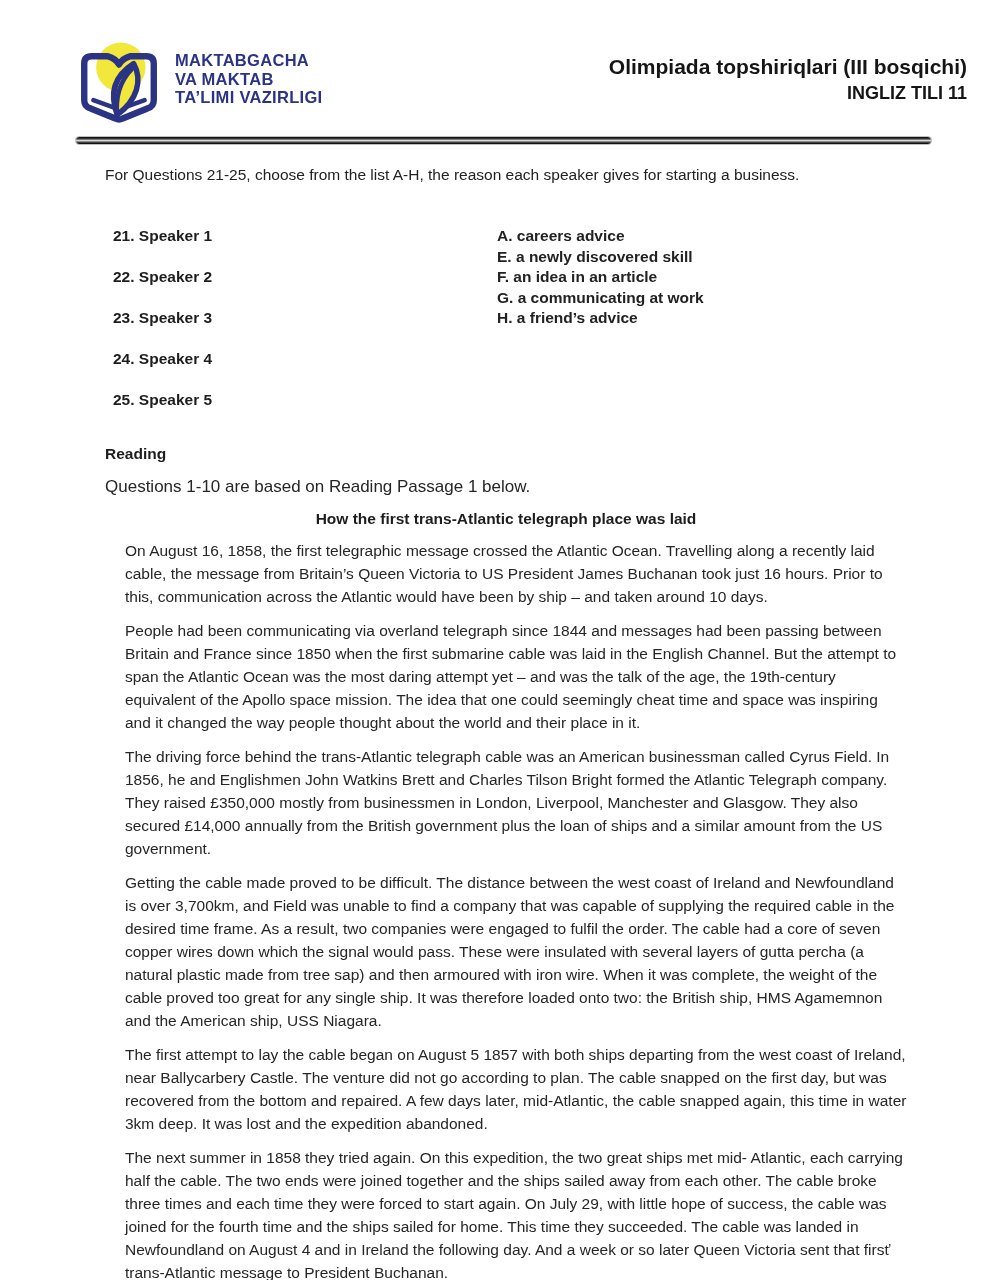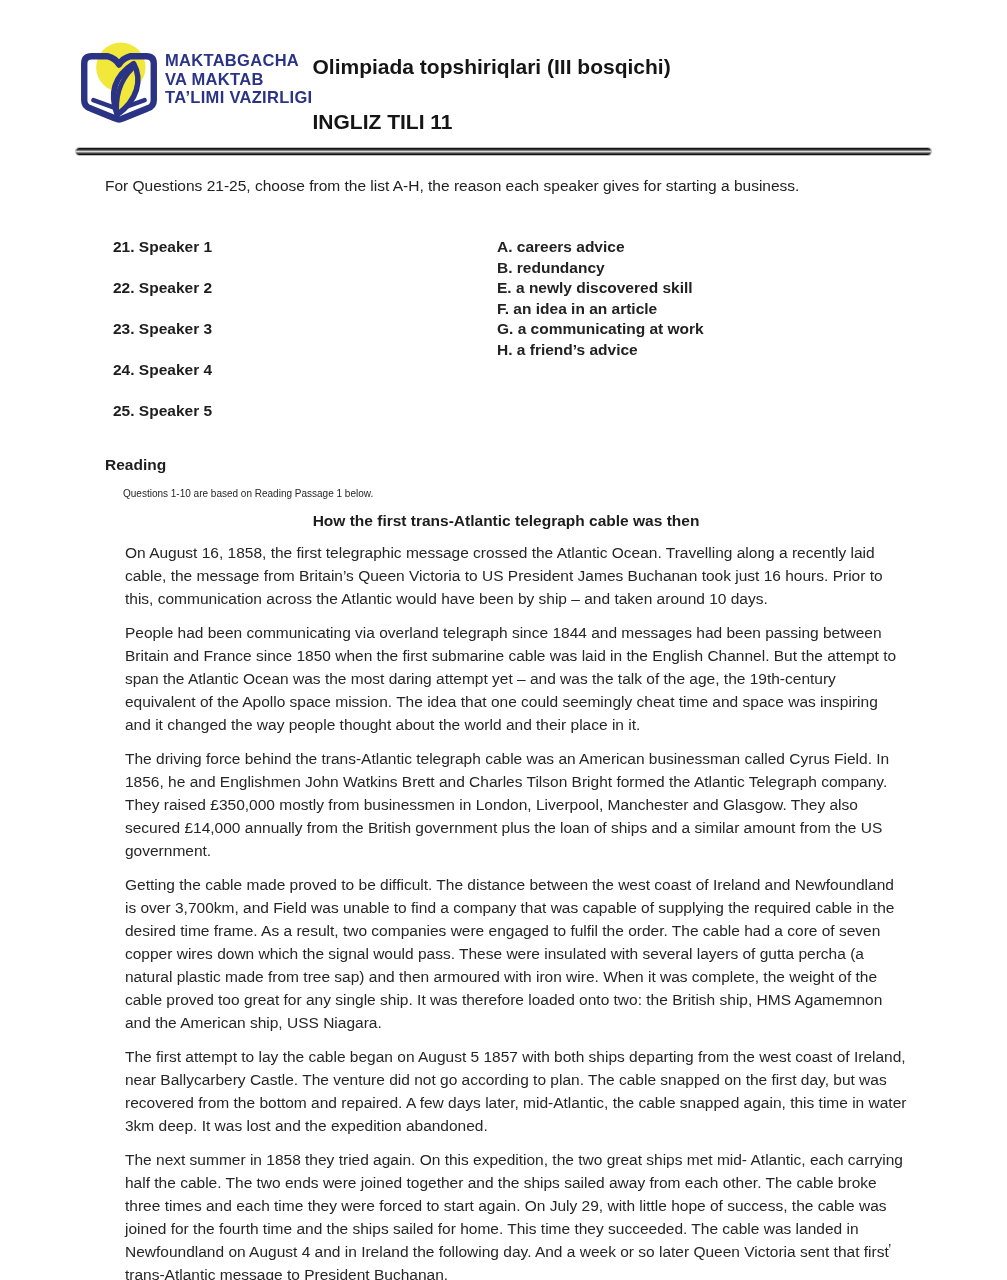--- a/index.html
+++ b/index.html
@@ -14,39 +14,39 @@
     color: #262626;
     overflow: hidden;
   }
 
   
   .header {
     display: flex;
     align-items: flex-start;
     padding: 38px 40px 0 73px;
   }
-  .logo { display: flex; align-items: flex-start; flex: 0 0 auto; }
+  .logo { display: flex; align-items: flex-start; gap: 10px; flex: 0 0 auto; }
   .logo-icon { width: 92px; height: 86px; flex: 0 0 auto; }
   .logo-text {
     margin-top: 13px;
     font-weight: bold;
     font-size: 16.5px;
     line-height: 18.5px;
     letter-spacing: 0.3px;
     color: #2b3385;
   }
   .titles {
     flex: 1 1 auto;
-    text-align: left;
+    text-align: right;
     padding-top: 16px;
     font-weight: bold;
     color: #151515;
   }
   .title-line1 { font-size: 21px; line-height: 26px; }
-  .title-line2 { font-size: 21px; line-height: 27px; margin-top: 28px; }
+  .title-line2 { font-size: 18px; line-height: 27px; }
 
   
   .divider {
     margin: 13px 76px 0 76px;
     height: 7px;
     border-radius: 4px;
     background: linear-gradient(180deg,
       #0b0b0b 0%, #2c2c2c 20%, #9b9b9b 42%, #e9e9e9 52%,
       #8a8a8a 64%, #1d1d1d 86%, #070707 100%);
     box-shadow: 0 0 0 1px rgba(0,0,0,0.25);
@@ -79,21 +79,21 @@
     color: #222;
   }
 
   .reading-heading {
     margin-top: 14px;
     font-weight: bold;
     font-size: 15.5px;
     color: #1d1d1d;
   }
   .passage-label { margin-top: 14px; font-size: 15.5px; }
-  .passage-intro { margin-top: 14px; font-size: 10px; margin-left: 18px; }
+  .passage-intro { margin-top: 14px; font-size: 17px; }
   .passage-title {
     margin-top: 13px;
     text-align: center;
     font-weight: bold;
     font-size: 15.5px;
     color: #1d1d1d;
   }
   .passage p {
     margin-top: 11px;
     font-size: 15.5px;
@@ -151,33 +151,32 @@
     <div class="match-section">
       <ul class="speakers">
         <li>21. Speaker 1</li>
         <li>22. Speaker 2</li>
         <li>23. Speaker 3</li>
         <li>24. Speaker 4</li>
         <li>25. Speaker 5</li>
       </ul>
       <ul class="options">
         <li>A. careers advice</li>
-        <li>B. redundancy</li>
         <li>E. a newly discovered skill</li>
         <li>F. an idea in an article</li>
         <li>G. a communicating at work</li>
         <li>H. a friend’s advice</li>
       </ul>
     </div>
 
     <p class="reading-heading">Reading</p>
     <p class="passage-intro">Questions 1-10 are based on Reading Passage 1 below.</p>
 
     <div class="passage">
-      <h3 class="passage-title">How the first trans-Atlantic telegraph cable was then</h3>
+      <h3 class="passage-title">How the first trans-Atlantic telegraph place was laid</h3>
       <p>On August 16, 1858, the first telegraphic message crossed the Atlantic Ocean. Travelling along a recently laid cable, the message from Britain’s Queen Victoria to US President James Buchanan took just 16 hours. Prior to this, communication across the Atlantic would have been by ship – and taken around 10 days.</p>
       <p>People had been communicating via overland telegraph since 1844 and messages had been passing between Britain and France since 1850 when the first submarine cable was laid in the English Channel. But the attempt to span the Atlantic Ocean was the most daring attempt yet – and was the talk of the age, the 19th-century equivalent of the Apollo space mission. The idea that one could seemingly cheat time and space was inspiring and it changed the way people thought about the world and their place in it.</p>
       <p>The driving force behind the trans-Atlantic telegraph cable was an American businessman called Cyrus Field. In 1856, he and Englishmen John Watkins Brett and Charles Tilson Bright formed the Atlantic Telegraph company. They raised £350,000 mostly from businessmen in London, Liverpool, Manchester and Glasgow. They also secured £14,000 annually from the British government plus the loan of ships and a similar amount from the US government.</p>
       <p>Getting the cable made proved to be difficult. The distance between the west coast of Ireland and Newfoundland is over 3,700km, and Field was unable to find a company that was capable of supplying the required cable in the desired time frame. As a result, two companies were engaged to fulfil the order. The cable had a core of seven copper wires down which the signal would pass. These were insulated with several layers of gutta percha (a natural plastic made from tree sap) and then armoured with iron wire. When it was complete, the weight of the cable proved too great for any single ship. It was therefore loaded onto two: the British ship, HMS Agamemnon and the American ship, USS Niagara.</p>
       <p>The first attempt to lay the cable began on August 5 1857 with both ships departing from the west coast of Ireland, near Ballycarbery Castle. The venture did not go according to plan. The cable snapped on the first day, but was recovered from the bottom and repaired. A few days later, mid-Atlantic, the cable snapped again, this time in water 3km deep. It was lost and the expedition abandoned.</p>
       <p>The next summer in 1858 they tried again. On this expedition, the two great ships met mid- Atlantic, each carrying half the cable. The two ends were joined together and the ships sailed away from each other. The cable broke three times and each time they were forced to start again. On July 29, with little hope of success, the cable was joined for the fourth time and the ships sailed for home. This time they succeeded. The cable was landed in Newfoundland on August 4 and in Ireland the following day. And a week or so later Queen Victoria sent that first trans-Atlantic message to President Buchanan.</p>
     </div>
 
   </div>
 

